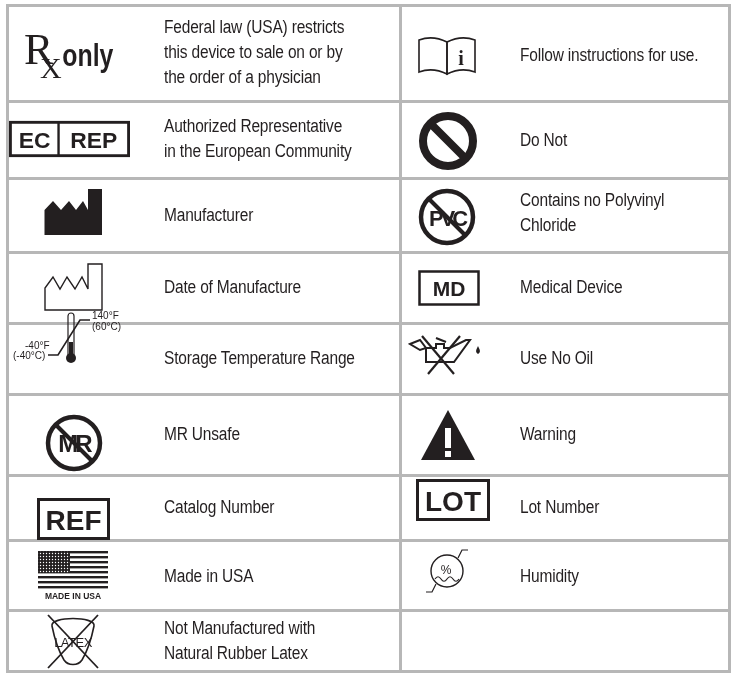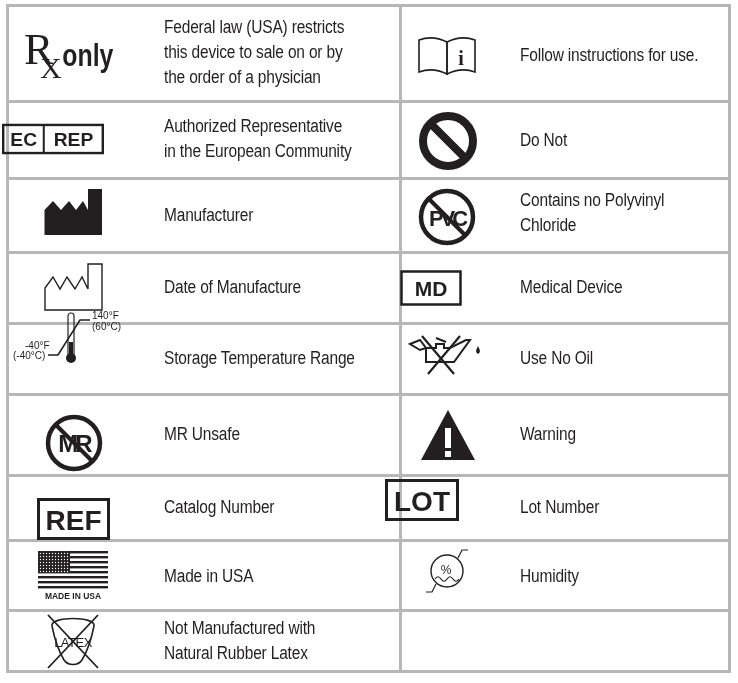--- a/index.html
+++ b/index.html
@@ -32,21 +32,21 @@
     <text x="20" y="56" font-family="Liberation Serif, serif" font-size="30" fill="#231f20">X</text>
     <text x="42" y="44" font-family="Liberation Sans, sans-serif" font-weight="bold" font-size="27" fill="#231f20" transform="scale(0.92,1.15) translate(4,-6)">only</text>
   </svg>
 </div>
 <div class="label" style="left:164px;top:15px">
   <div>Federal law (USA) restricts</div>
   <div>this device to sale on or by</div>
   <div>the order of a physician</div>
 </div>
 
-<div class="icon" style="left:2px;top:120px;width:102px;height:38px">
+<div class="icon" style="left:9px;top:120px;width:121px;height:38px">
   <svg width="127" height="38" viewBox="0 0 127 38">
     <rect x="1.5" y="1.5" width="124" height="35" fill="none" stroke="#231f20" stroke-width="3"></rect>
     <line x1="52" y1="1.5" x2="52" y2="36.5" stroke="#231f20" stroke-width="2.5"></line>
     <text x="27" y="28" text-anchor="middle" font-family="Liberation Sans, sans-serif" font-weight="bold" font-size="24" fill="#231f20">EC</text>
     <text x="89" y="28" text-anchor="middle" font-family="Liberation Sans, sans-serif" font-weight="bold" font-size="24" fill="#231f20">REP</text>
   </svg>
 </div>
 <div class="label" style="left:164px;top:114px">
   <div>Authorized Representative</div>
   <div>in the European Community</div>
@@ -154,21 +154,21 @@
     <circle cx="31" cy="31" r="26" fill="none" stroke="#231f20" stroke-width="4.5"></circle>
     <text x="31" y="40" text-anchor="middle" font-family="Liberation Sans, sans-serif" font-weight="bold" font-size="22" fill="#231f20" letter-spacing="-3">PVC</text>
     <line x1="13" y1="13" x2="49" y2="49" stroke="#231f20" stroke-width="4"></line>
   </svg>
 </div>
 <div class="label" style="left:520px;top:188px">
   <div>Contains no Polyvinyl</div>
   <div>Chloride</div>
 </div>
 
-<div class="icon" style="left:399px;top:270px;width:63px;height:36px">
+<div class="icon" style="left:417px;top:270px;width:63px;height:36px">
   <svg width="62" height="36" viewBox="0 0 62 36">
     <rect x="1.5" y="1.5" width="59" height="33" fill="none" stroke="#231f20" stroke-width="2.5"></rect>
     <text x="31" y="26" text-anchor="middle" font-family="Liberation Sans, sans-serif" font-weight="bold" font-size="21" fill="#231f20">MD</text>
   </svg>
 </div>
 <div class="label" style="left:520px;top:275px">Medical Device</div>
 
 <div class="icon" style="left:408px;top:334px;width:82px;height:42px">
   <svg width="82" height="42" viewBox="0 0 82 42">
     <path d="M2 10 L12 6 L18 14 L12 16 Z" fill="none" stroke="#231f20" stroke-width="2"></path>
@@ -183,21 +183,21 @@
 
 <div class="icon" style="left:419px;top:408px;width:58px;height:54px">
   <svg width="58" height="54" viewBox="0 0 58 54">
     <path d="M29 2 L56 52 L2 52 Z" fill="#231f20"></path>
     <rect x="26" y="20" width="6" height="20" fill="#ffffff"></rect>
     <rect x="26" y="43" width="6" height="6" fill="#ffffff"></rect>
   </svg>
 </div>
 <div class="label" style="left:520px;top:422px">Warning</div>
 
-<div class="icon" style="left:385px;top:483px;width:74px;height:33px">
+<div class="icon" style="left:416px;top:483px;width:74px;height:33px">
   <svg width="74" height="42" viewBox="0 0 74 42">
     <rect x="1.5" y="1.5" width="71" height="39" fill="none" stroke="#231f20" stroke-width="3"></rect>
     <text x="37" y="32" text-anchor="middle" font-family="Liberation Sans, sans-serif" font-weight="bold" font-size="28" fill="#231f20">LOT</text>
   </svg>
 </div>
 <div class="label" style="left:520px;top:495px">Lot Number</div>
 
 <div class="icon" style="left:424px;top:548px;width:46px;height:46px">
   <svg width="46" height="46" viewBox="0 0 46 46">
     <circle cx="23" cy="23" r="16" fill="none" stroke="#231f20" stroke-width="1.4"></circle>

